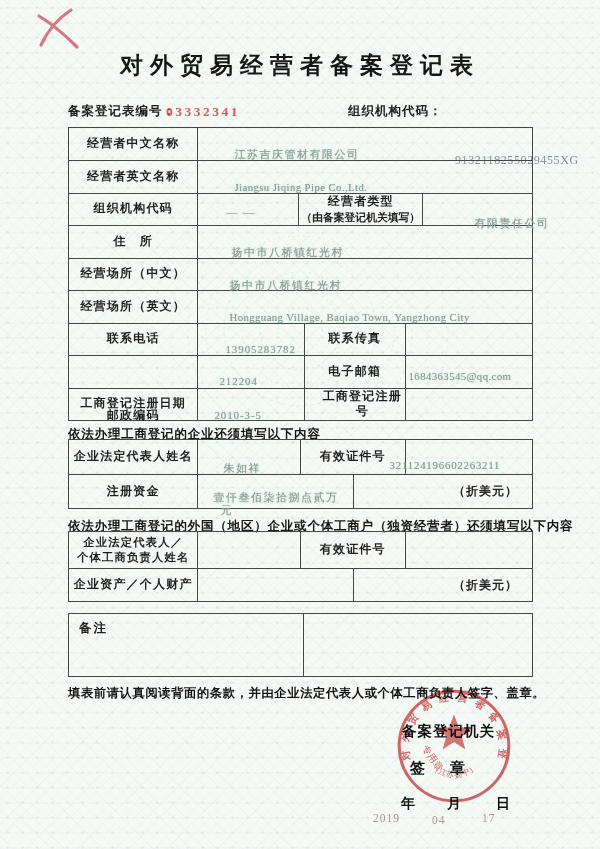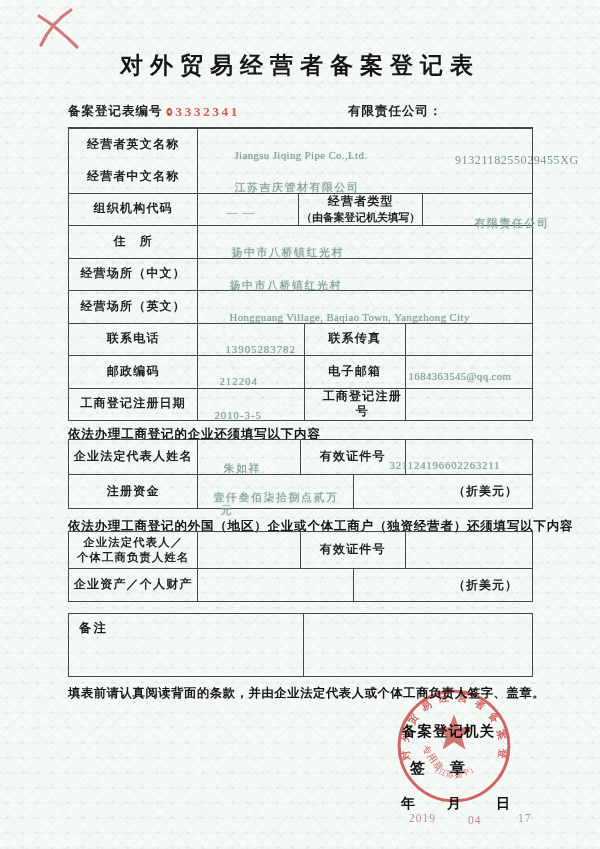--- a/index.html
+++ b/index.html
@@ -27,21 +27,21 @@
   .lab{display:flex;flex-direction:column;align-items:center;justify-content:center;text-align:center;
        font-weight:700;font-size:12px;color:#1f1f1f;letter-spacing:1.2px;line-height:1.3;}
   .lab .l2{font-size:10.8px;letter-spacing:0;}
   .fv{position:absolute;font-family:"Liberation Serif",serif;color:#84a095;white-space:nowrap;
       font-size:11px;letter-spacing:1.5px;z-index:3;text-shadow:0 0 1.2px rgba(140,170,158,.8);}
   .fv.latin{letter-spacing:.4px;font-size:10.8px;}
   .sechead{font-weight:700;font-size:12.5px;color:#161616;letter-spacing:.8px;}
   .usd{display:flex;align-items:center;justify-content:flex-end;padding-right:14px;font-weight:700;font-size:12px;letter-spacing:1px;}
   .instruction{font-weight:700;font-size:12.3px;color:#141414;letter-spacing:.6px;}
   .blackbold{font-weight:700;color:#111;}
-  .datefaint{font-family:"Liberation Serif",serif;color:#bd8e8e;font-size:11.5px;letter-spacing:1px;margin-left:36px;}
+  .datefaint{font-family:"Liberation Serif",serif;color:#bd8e8e;font-size:11.5px;letter-spacing:1px;}
   .remarklab{position:absolute;left:10px;top:6px;font-weight:700;font-size:12.5px;letter-spacing:2px;color:#1f1f1f;}
   svg text{font-family:"Liberation Sans",sans-serif;}
 </style>
 </head>
 <body>
 
 <div class="page">
 
   <svg class="abs" style="left:123px;top:153px;opacity:.42;" width="354" height="354" viewBox="0 0 354 354">
     <g fill="none" stroke="#86c7b1">
@@ -61,36 +61,36 @@
     <g fill="none" stroke="#c94f55" stroke-width="3.2" stroke-linecap="round">
       <path d="M8,42 Q18,20 38,7"></path>
       <path d="M6,13 Q24,24 44,44"></path>
     </g>
   </svg>
 
   <div class="abs title">对外贸易经营者备案登记表</div>
 
   <div class="abs hline" style="left:68px;">备案登记表编号：</div>
   <div class="abs hline regno" style="left:166px;top:104px;">03332341</div>
-  <div class="abs hline" style="left:348px;">有限责任公司：</div>
+  <div class="abs hline" style="left:348px;">组织机构代码：</div>
   <div class="abs hline codeval" style="left:455px;top:105px;">9132118255029455XG</div>
 
   <div class="tbl" style="left:68px;top:127px;width:465px;">
-
-    <div class="trow" style="height:32.5px;">
-      <div class="cell first lab" style="width:129px;">经营者英文名称</div>
-      <div class="cell" style="width:336px;">
-        <span class="fv latin" style="left:36px;top:20px;">Jiangsu Jiqing Pipe Co.,Ltd.</span>
-      </div>
-    </div>
 
     <div class="trow first" style="height:32px;">
       <div class="cell first lab" style="width:129px;">经营者中文名称</div>
       <div class="cell" style="width:336px;">
         <span class="fv" style="left:36px;top:19px;">江苏吉庆管材有限公司</span>
+      </div>
+    </div>
+
+    <div class="trow" style="height:32.5px;">
+      <div class="cell first lab" style="width:129px;">经营者英文名称</div>
+      <div class="cell" style="width:336px;">
+        <span class="fv latin" style="left:36px;top:20px;">Jiangsu Jiqing Pipe Co.,Ltd.</span>
       </div>
     </div>
 
     <div class="trow" style="height:32.5px;">
       <div class="cell first lab" style="width:129px;">组织机构代码</div>
       <div class="cell" style="width:101px;">
         <span class="fv" style="left:28px;top:12px;">—  —</span>
       </div>
       <div class="cell lab" style="width:125px;">
         <span>经营者类型</span>
@@ -125,21 +125,21 @@
     <div class="trow" style="height:32.5px;">
       <div class="cell first lab" style="width:129px;">联系电话</div>
       <div class="cell" style="width:107px;">
         <span class="fv latin" style="left:27px;top:19px;letter-spacing:1px;">13905283782</span>
       </div>
       <div class="cell lab" style="width:101px;">联系传真</div>
       <div class="cell" style="width:128px;"></div>
     </div>
 
     <div class="trow" style="height:32.5px;">
-      <div class="cell first lab" style="width:129px;">邮政编码</div>
+      <div class="cell first lab" style="width:129px;margin-top:44px;">邮政编码</div>
       <div class="cell" style="width:107px;">
         <span class="fv latin" style="left:21px;top:19px;letter-spacing:1px;">212204</span>
       </div>
       <div class="cell lab" style="width:101px;">电子邮箱</div>
       <div class="cell" style="width:128px;">
         <span class="fv latin" style="left:3px;top:14px;">1684363545@qq.com</span>
       </div>
     </div>
 
     <div class="trow" style="height:32.5px;">

